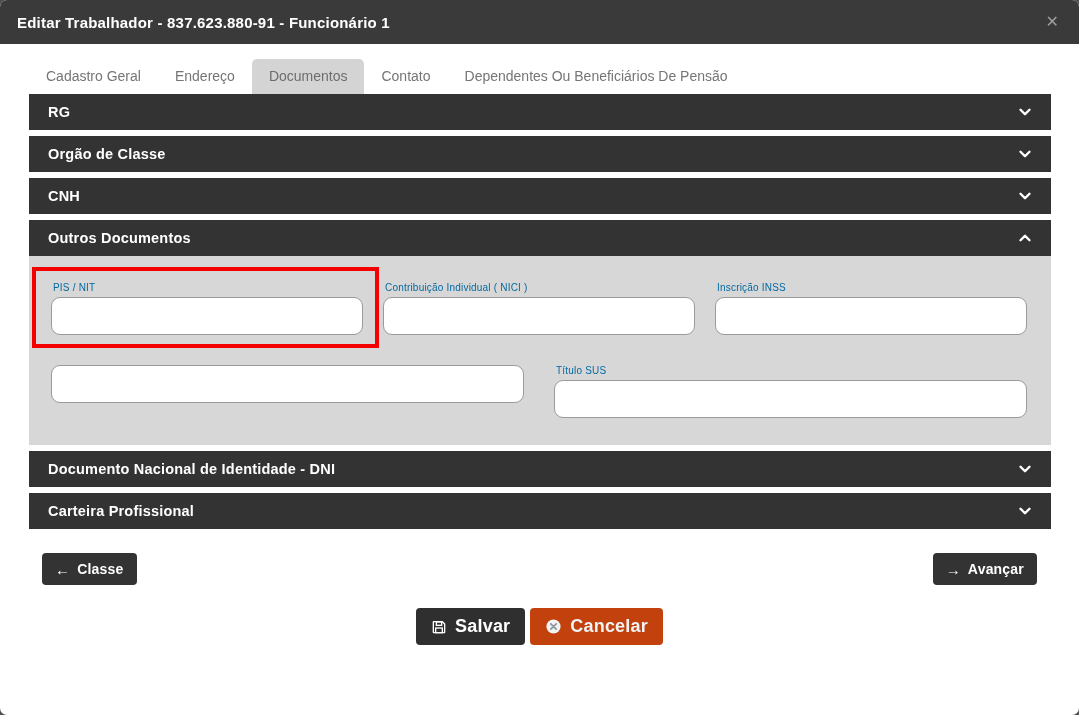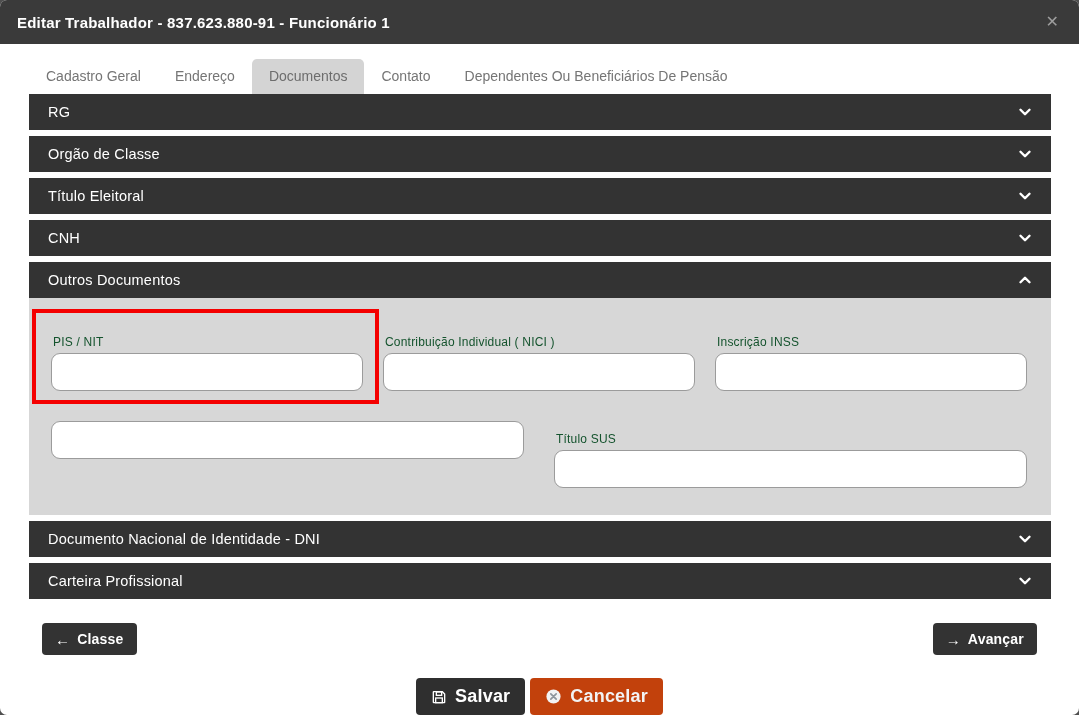--- a/index.html
+++ b/index.html
@@ -46,35 +46,35 @@
   
   .accordion { margin: 0 28px 0 29px; }
   .acc-bar {
     height: 36px;
     background: #333333;
     display: flex; align-items: center;
     padding: 0 17px 0 19px;
     margin-bottom: 6px;
     cursor: pointer;
   }
-  .acc-label { color: #ffffff; font-size: 14.5px; font-weight: normal; letter-spacing: .2px; }
+  .acc-label { color: #ffffff; font-size: 14.5px; font-weight: bold; letter-spacing: .2px; }
   .acc-chevron { margin-left: auto; display: flex; align-items: center; }
   
   .panel {
     background: #d7d7d7;
     padding: 26px 24px 27px 22px;
     margin-top: -6px; margin-bottom: 6px;
   }
   .grid-3 { display: grid; grid-template-columns: 1fr 1fr 1fr; column-gap: 20px; margin-bottom: 30px; }
   .grid-2 { display: grid; grid-template-columns: 1fr 1fr; column-gap: 30px; }
   .field { position: relative; }
   .field-label {
     display: block;
-    font-size: 12px; color: #14532d;
-    margin: 11px 0 4px 2px; letter-spacing: .2px;
+    font-size: 10px; color: #0369a1;
+    margin: 0 0 4px 2px; letter-spacing: .2px;
   }
   .field input {
     width: 100%; height: 38px;
     border: 1px solid #9b9b9b; border-radius: 9px;
     background: #ffffff; outline: none;
     font-size: 14px; color: #444; padding: 0 10px;
   }
   .red-frame {
     position: absolute;
     left: -19px; right: -16px; top: -15px; bottom: -13px;
@@ -142,28 +142,20 @@
 
     <div class="acc-bar">
       <span class="acc-label">Orgão de Classe</span>
       <span class="acc-chevron">
         <svg class="icon-svg" width="18" height="18" viewBox="0 0 24 24">
             <path d="M6 9l6 6 6-6" fill="none" stroke="#fff" stroke-width="3.2" stroke-linecap="round" stroke-linejoin="round"></path>
           </svg>
       </span>
     </div>
 
-    <div class="acc-bar">
-      <span class="acc-label">Título Eleitoral</span>
-      <span class="acc-chevron">
-        <svg class="icon-svg" width="18" height="18" viewBox="0 0 24 24">
-            <path d="M6 9l6 6 6-6" fill="none" stroke="#fff" stroke-width="3.2" stroke-linecap="round" stroke-linejoin="round"></path>
-          </svg>
-      </span>
-    </div>
 
     <div class="acc-bar">
       <span class="acc-label">CNH</span>
       <span class="acc-chevron">
         <svg class="icon-svg" width="18" height="18" viewBox="0 0 24 24">
             <path d="M6 9l6 6 6-6" fill="none" stroke="#fff" stroke-width="3.2" stroke-linecap="round" stroke-linejoin="round"></path>
           </svg>
       </span>
     </div>
 

